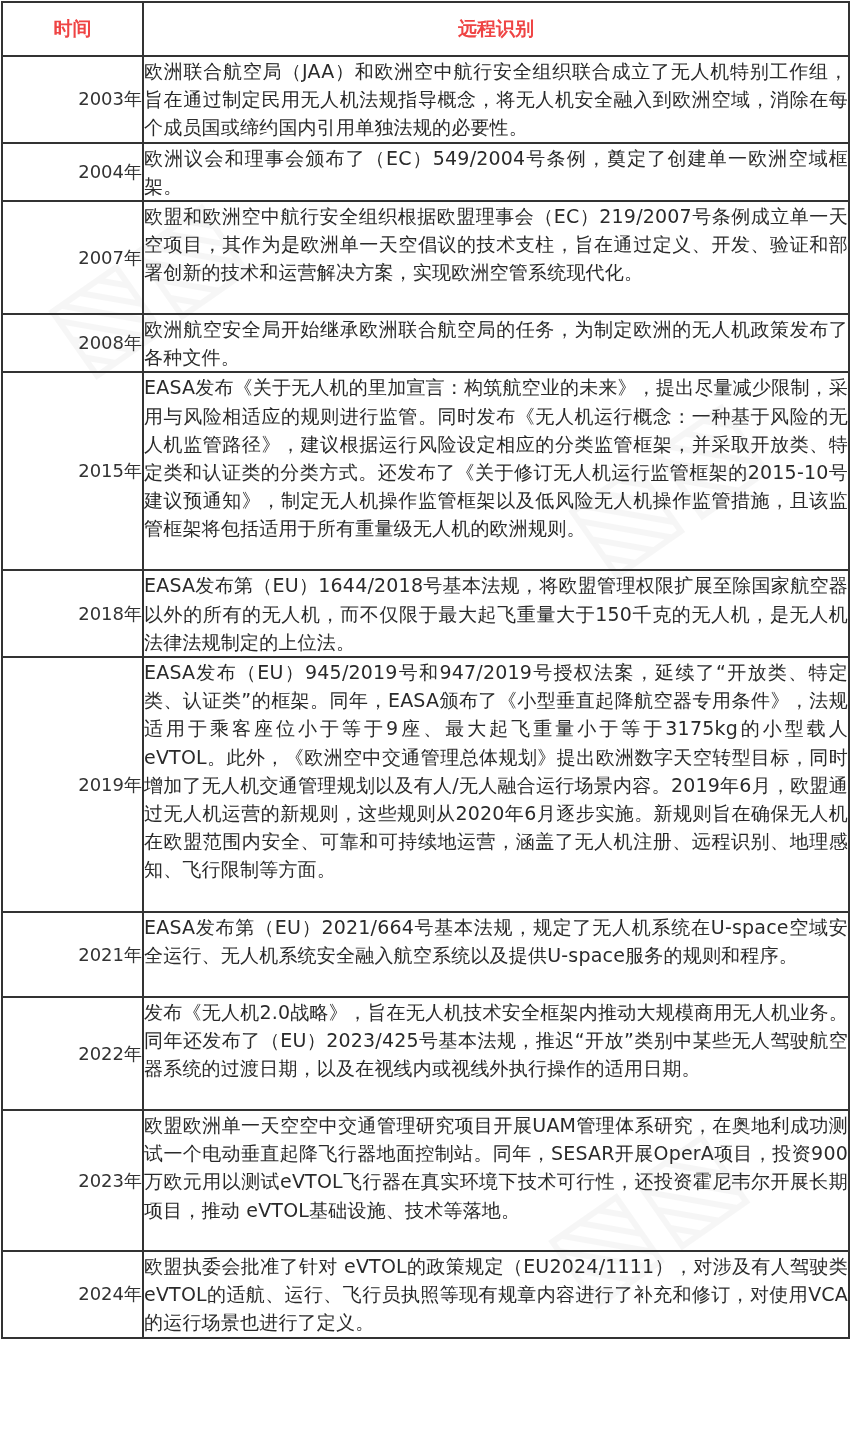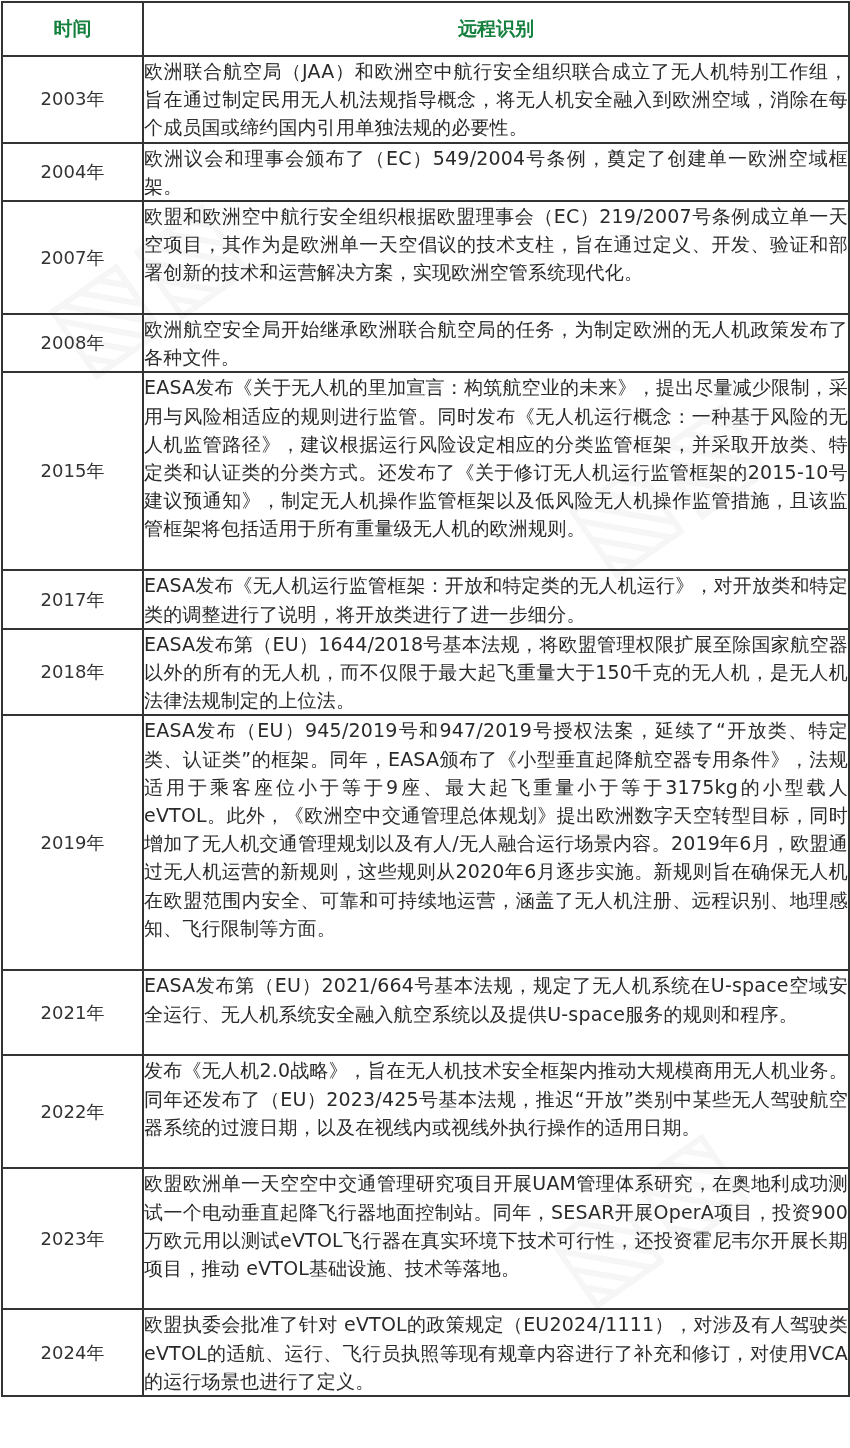--- a/index.html
+++ b/index.html
@@ -17,24 +17,24 @@
     padding: 0;
   }
   col.c-year { width: 141px; }
   col.c-desc { width: 706px; }
   th {
     height: 52px;
     font-size: 19px;
     font-weight: bold;
     text-align: center;
     vertical-align: middle;
-    color: #15803d;
+    color: #ef4444;
   }
   td.year {
-    text-align: center;
+    text-align: right;
     vertical-align: middle;
     font-size: 18px;
     color: #333;
   }
   td.desc {
     vertical-align: top;
     font-size: 19px;
     line-height: 28.2px;
     padding: 0 4px 0 5px;
     text-align: justify;
@@ -83,24 +83,20 @@
       <td class="desc">欧盟和欧洲空中航行安全组织根据欧盟理事会（EC）219/2007号条例成立单一天空项目，其作为是欧洲单一天空倡议的技术支柱，旨在通过定义、开发、验证和部署创新的技术和运营解决方案，实现欧洲空管系统现代化。</td>
     </tr>
     <tr style="height:57px">
       <td class="year">2008年</td>
       <td class="desc">欧洲航空安全局开始继承欧洲联合航空局的任务，为制定欧洲的无人机政策发布了各种文件。</td>
     </tr>
     <tr style="height:198px">
       <td class="year">2015年</td>
       <td class="desc">EASA发布《关于无人机的里加宣言：构筑航空业的未来》，提出尽量减少限制，采用与风险相适应的规则进行监管。同时发布《无人机运行概念：一种基于风险的无人机监管路径》，建议根据运行风险设定相应的分类监管框架，并采取开放类、特定类和认证类的分类方式。还发布了《关于修订无人机运行监管框架的2015-10号建议预通知》，制定无人机操作监管框架以及低风险无人机操作监管措施，且该监管框架将包括适用于所有重量级无人机的欧洲规则。</td>
     </tr>
-    <tr style="height:57px">
-      <td class="year">2017年</td>
-      <td class="desc">EASA发布《无人机运行监管框架：开放和特定类的无人机运行》，对开放类和特定类的调整进行了说明，将开放类进行了进一步细分。</td>
-    </tr>
     <tr style="height:85px">
       <td class="year">2018年</td>
       <td class="desc">EASA发布第（EU）1644/2018号基本法规，将欧盟管理权限扩展至除国家航空器以外的所有的无人机，而不仅限于最大起飞重量大于150千克的无人机，是无人机法律法规制定的上位法。</td>
     </tr>
     <tr style="height:255px">
       <td class="year">2019年</td>
       <td class="desc">EASA发布（EU）945/2019号和947/2019号授权法案，延续了“开放类、特定类、认证类”的框架。同年，EASA颁布了《小型垂直起降航空器专用条件》，法规适用于乘客座位小于等于9座、最大起飞重量小于等于3175kg的小型载人eVTOL。此外，《欧洲空中交通管理总体规划》提出欧洲数字天空转型目标，同时增加了无人机交通管理规划以及有人/无人融合运行场景内容。2019年6月，欧盟通过无人机运营的新规则，这些规则从2020年6月逐步实施。新规则旨在确保无人机在欧盟范围内安全、可靠和可持续地运营，涵盖了无人机注册、远程识别、地理感知、飞行限制等方面。</td>
     </tr>
     <tr style="height:85px">
       <td class="year">2021年</td>

